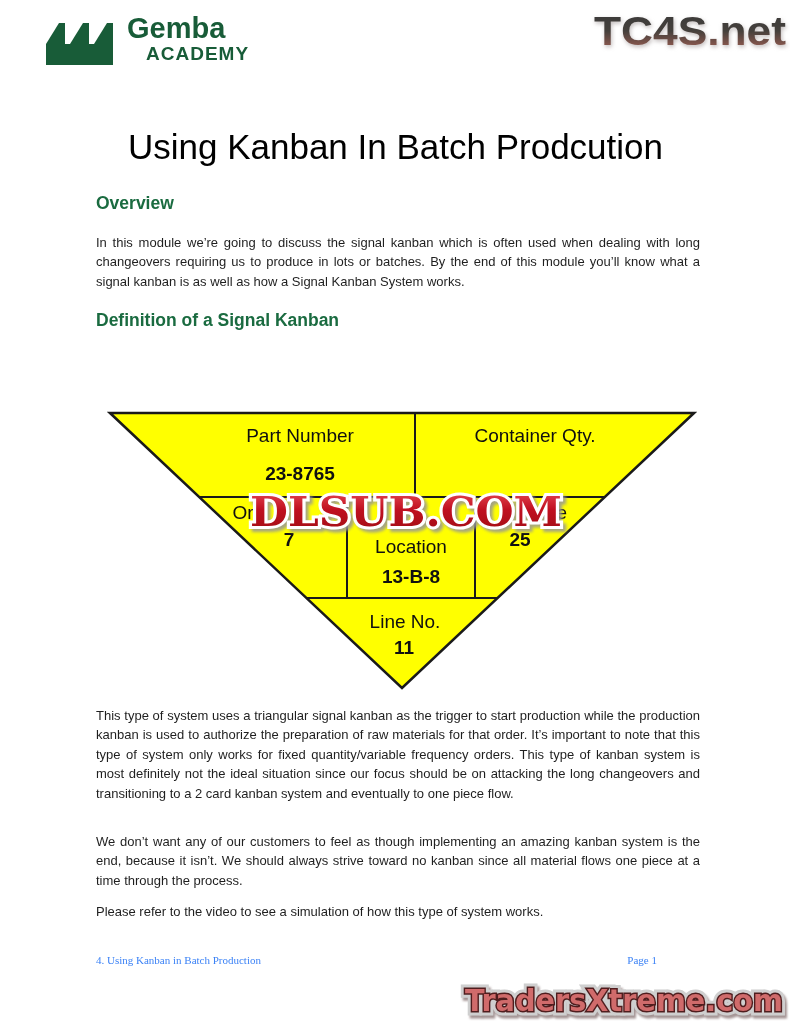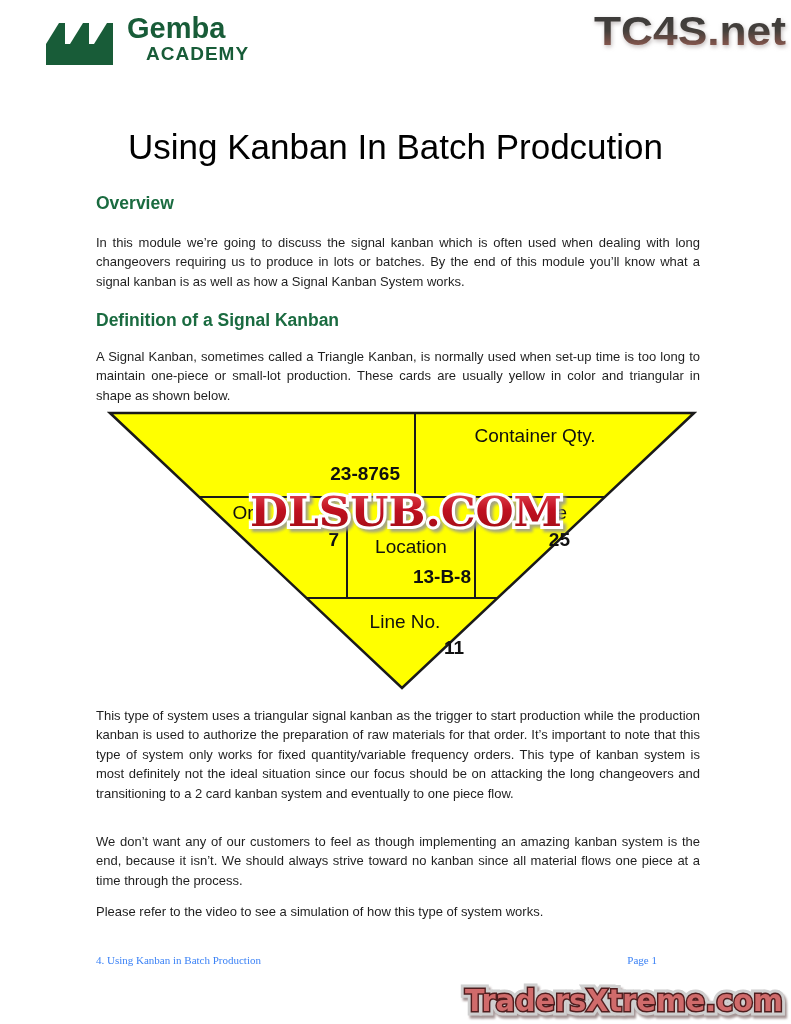--- a/index.html
+++ b/index.html
@@ -14,21 +14,21 @@
   
   .title{font-weight:normal;font-size:35px;color:#000;text-align:center;width:791px;margin:0;}
   .h-green{font-weight:bold;font-size:17.5px;color:var(--heading-green);margin:0;}
   .para{font-size:13px;line-height:19.4px;color:var(--body-text);width:604px;text-align:justify;margin:0;}
 
   
   .kanban{width:590px;height:279px;}
   .tri{fill:var(--card-yellow);stroke:var(--card-border);stroke-width:2.5;}
   .tline{stroke:var(--card-border);stroke-width:2;}
   .cell-label{position:absolute;text-align:center;font-size:19px;color:#101010;line-height:1.1;}
-  .cell-value{position:absolute;text-align:right;font-size:19px;font-weight:bold;color:#101010;line-height:1.1;}
+  .cell-value{position:absolute;text-align:center;font-size:19px;font-weight:bold;color:#101010;line-height:1.1;}
 
   
   .tc4s-text{font-family:"Liberation Sans",sans-serif;font-weight:bold;font-size:40px;
              filter:drop-shadow(1px 2px 2px rgba(160,150,150,.65));}
   .dlsub-text{font-family:"DejaVu Serif",serif;font-weight:bold;font-size:41px;
               stroke:#ffffff;stroke-width:6px;paint-order:stroke;
               filter:drop-shadow(3px 3px 1.5px rgba(150,150,150,.85));}
   .traders-back{font-family:"DejaVu Sans",sans-serif;font-weight:bold;font-size:30px;
                 stroke:#cfcfcf;stroke-width:9px;paint-order:stroke;fill:#cfcfcf;
                 filter:drop-shadow(2px 3px 1px rgba(90,60,60,.55));}
@@ -67,31 +67,31 @@
     </defs>
     <text class="tc4s-text" x="100" y="39" text-anchor="middle" fill="url(#gtc)" textLength="192" lengthAdjust="spacingAndGlyphs">TC4S.net</text>
   </svg>
 
   <h1 class="abs title" style="left:0;top:127px;">Using Kanban In Batch Prodcution</h1>
 
   <h2 class="abs h-green" style="left:96px;top:193px;">Overview</h2>
   <p class="abs para" style="left:96px;top:233px;">In this module we’re going to discuss the signal kanban which is often used when dealing with long changeovers requiring us to produce in lots or batches.  By the end of this module you’ll know what a signal kanban is as well as how a Signal Kanban System works.</p>
 
   <h2 class="abs h-green" style="left:96px;top:310px;">Definition of a Signal Kanban</h2>
-  <p class="abs para" style="left:96px;top:347px;">A Signal Kanban, sometimes called a Triangle Kanban, is normally used when set-up time is too long to maintain one-piece or small-lot production.  These cards are usually yellow in color and triangular in shape as shown below.</p>
 
   <div class="abs kanban" style="left:107px;top:411px;">
     <svg width="590" height="279" viewBox="0 0 590 279">
       <polygon class="tri" points="3,2 587,2 295,277"></polygon>
       <line class="tline" x1="308" y1="2" x2="308" y2="86"></line>
       <line class="tline" x1="92" y1="86" x2="498" y2="86"></line>
       <line class="tline" x1="240" y1="86" x2="240" y2="187"></line>
       <line class="tline" x1="368" y1="86" x2="368" y2="187"></line>
       <line class="tline" x1="199" y1="187" x2="391" y2="187"></line>
     </svg>
+    <div class="cell-label" style="left:93px;top:15px;width:200px;">Part Number</div>
     <div class="cell-value" style="left:93px;top:53px;width:200px;">23-8765</div>
     <div class="cell-label" style="left:328px;top:15px;width:200px;">Container Qty.</div>
     <div class="cell-label" style="left:113px;top:92px;width:46px;">Or</div>
     <div class="cell-value" style="left:132px;top:119px;width:100px;">7</div>
     <div class="cell-label" style="left:244px;top:126px;width:120px;">Location</div>
     <div class="cell-value" style="left:244px;top:156px;width:120px;">13-B-8</div>
     <div class="cell-label" style="left:423px;top:92px;width:50px;">ize</div>
     <div class="cell-value" style="left:363px;top:119px;width:100px;">25</div>
     <div class="cell-label" style="left:238px;top:201px;width:120px;">Line No.</div>
     <div class="cell-value" style="left:237px;top:227px;width:120px;">11</div>

